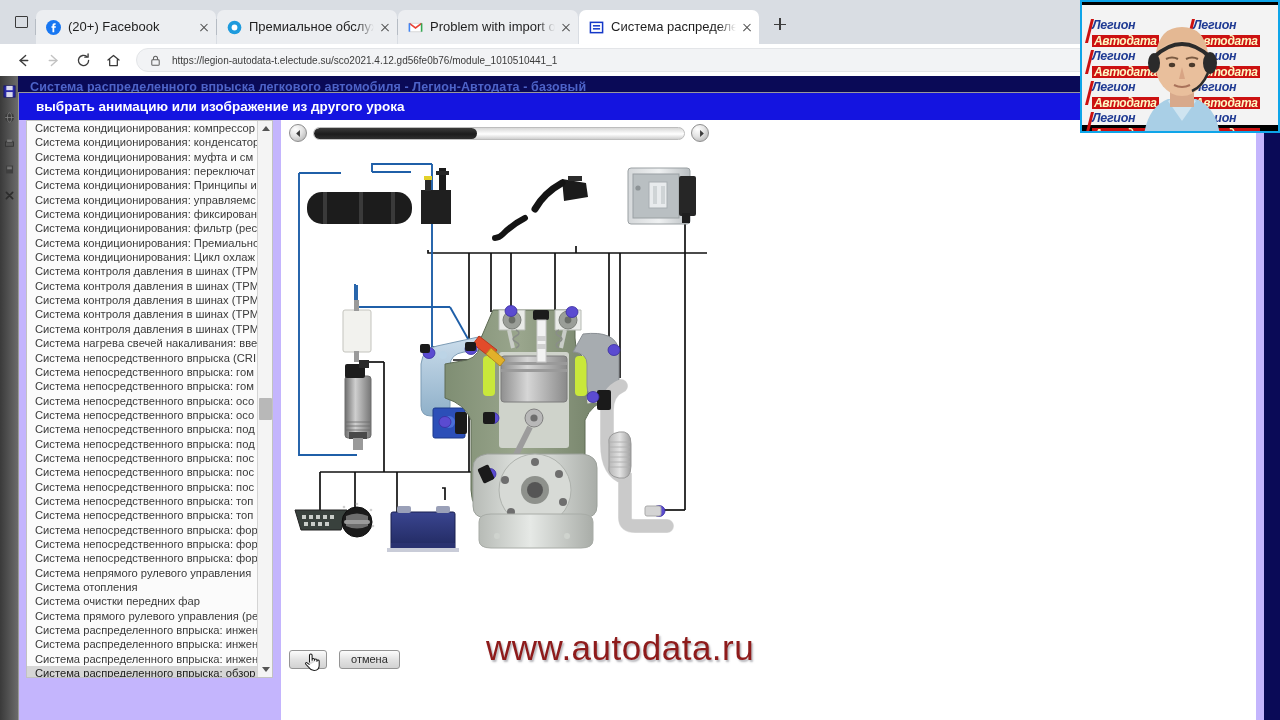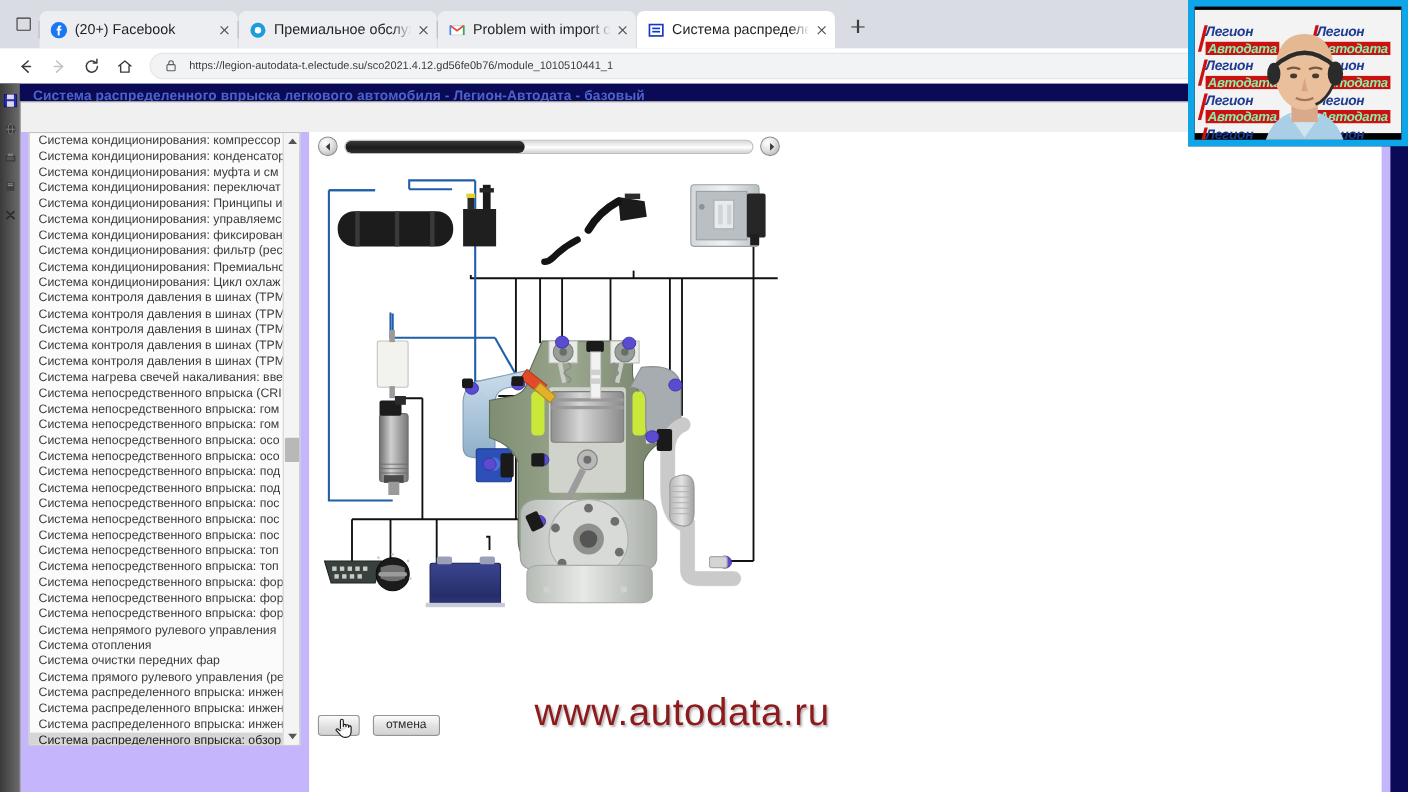--- a/index.html
+++ b/index.html
@@ -113,26 +113,26 @@
   .dlgbtn {
     height:19px; min-width:38px; padding:0 11px; border:1px solid #949494; border-radius:3px;
     background:linear-gradient(to bottom,#fcfcfc,#e2e2e2 52%,#d2d2d2);
     font-size:11px; color:#2b2b2b; display:flex; align-items:center; justify-content:center;
     margin-right:12px; position:relative;
   }
   .handcursor { position:absolute; left:14px; top:2px; width:20px; height:22px; }
 
   
   .webcam { position:absolute; right:0; top:0; width:200px; height:133px; background:#000;
-            border:6px solid #0ea5e9; overflow:hidden; }
+            border:2px solid #0ea5e9; overflow:hidden; }
   .wc-bg { position:absolute; inset:3px 0 6px 0; background:#f3f3f3; }
   .logo-tile { position:absolute; width:82px; height:26px; }
   .logo-tile .l1 { font-size:12.5px; font-weight:bold; font-style:italic; color:#1f3a93; line-height:12px;
                    font-family:"Liberation Sans", sans-serif; letter-spacing:-.3px; }
-  .logo-tile .l2 { font-size:12px; font-weight:bold; font-style:italic; color:#86efac; background:#cc1111;
+  .logo-tile .l2 { font-size:12px; font-weight:bold; font-style:italic; color:#fef9c3; background:#cc1111;
                    line-height:12px; padding:0 2px; display:inline-block; letter-spacing:-.3px;
                    font-family:"Liberation Sans", sans-serif; }
   .logo-tile .slash { position:absolute; left:-4px; top:0; width:3px; height:24px; background:#cc1111;
                       transform:skewX(-14deg); }
 </style>
 </head>
 <body>
 
 <div class="screen">
 
@@ -274,20 +274,21 @@
           </svg>
       </div>
       <div class="tb-ico">
         <svg width="11" height="11" viewBox="0 0 14 14">
             <path d="M3 3l8 8M11 3l-8 8" stroke="#2c2c2c" stroke-width="2.1" stroke-linecap="round"></path>
           </svg>
       </div>
     </div>
 
     <div class="dialog">
+      <div class="dialog-title">выбрать анимацию или изображение из другого урока</div>
 
       <div class="dialog-body">
 
         <div class="listbox">
           <div class="listitems" id="list-items">
               <div class="li">Система кондиционирования: компрессор</div>
               <div class="li">Система кондиционирования: конденсатор</div>
               <div class="li">Система кондиционирования: муфта и см</div>
               <div class="li">Система кондиционирования: переключат</div>
               <div class="li">Система кондиционирования: Принципы и</div>

